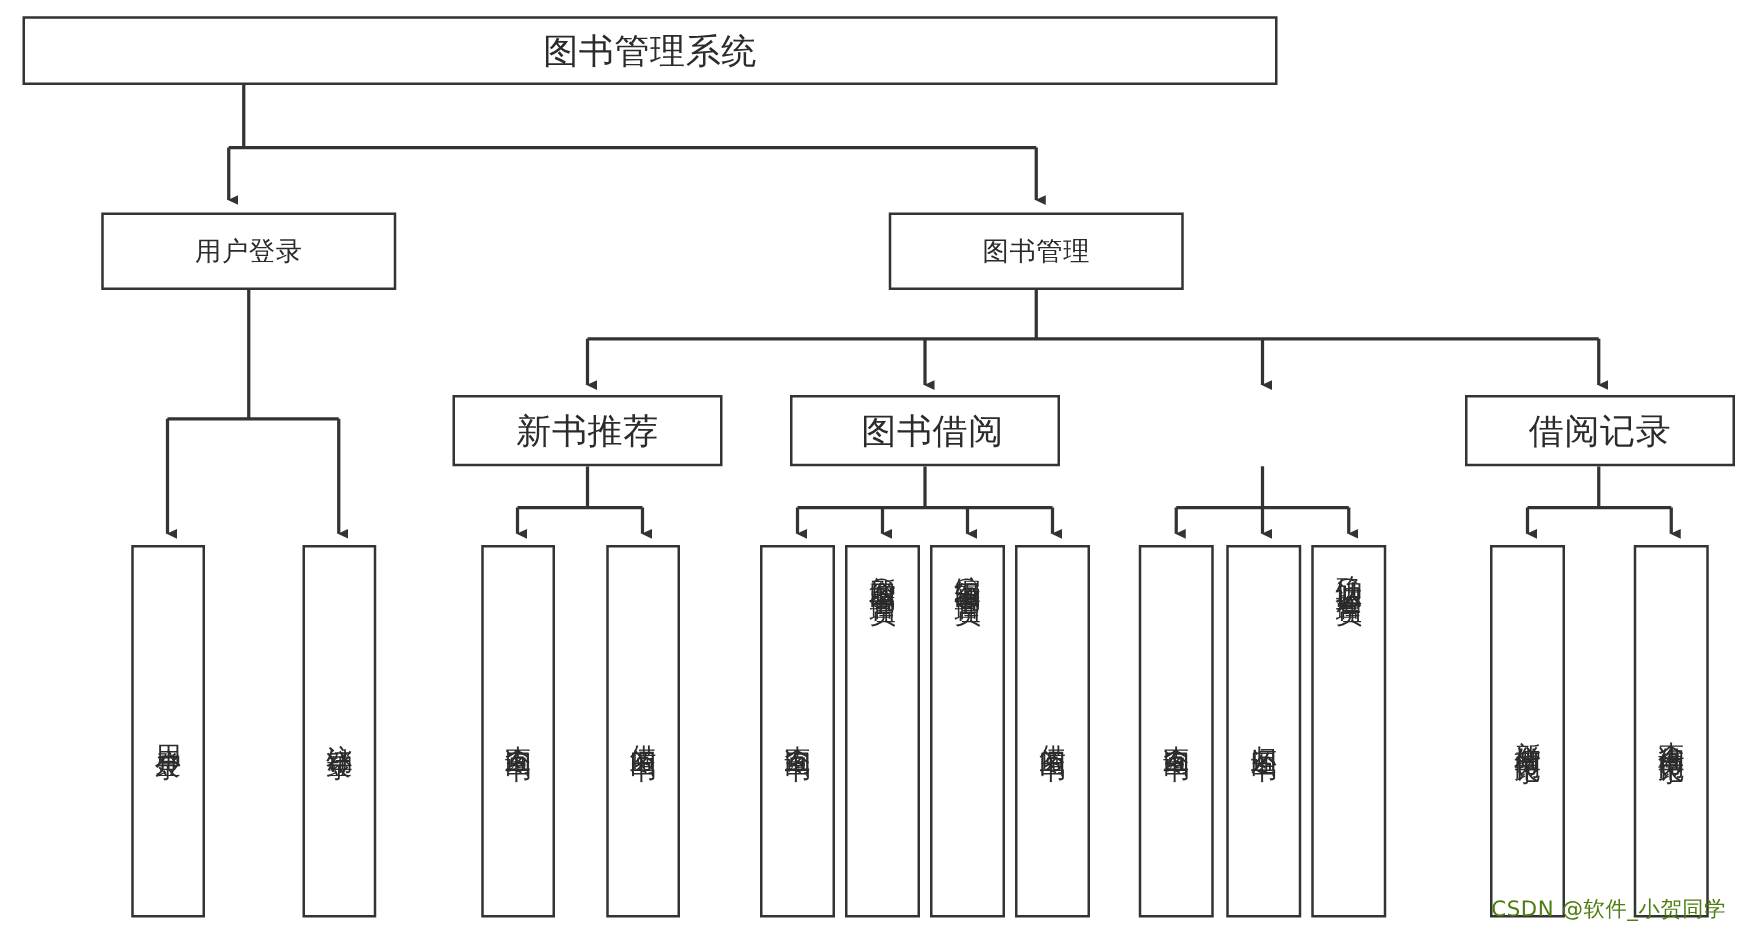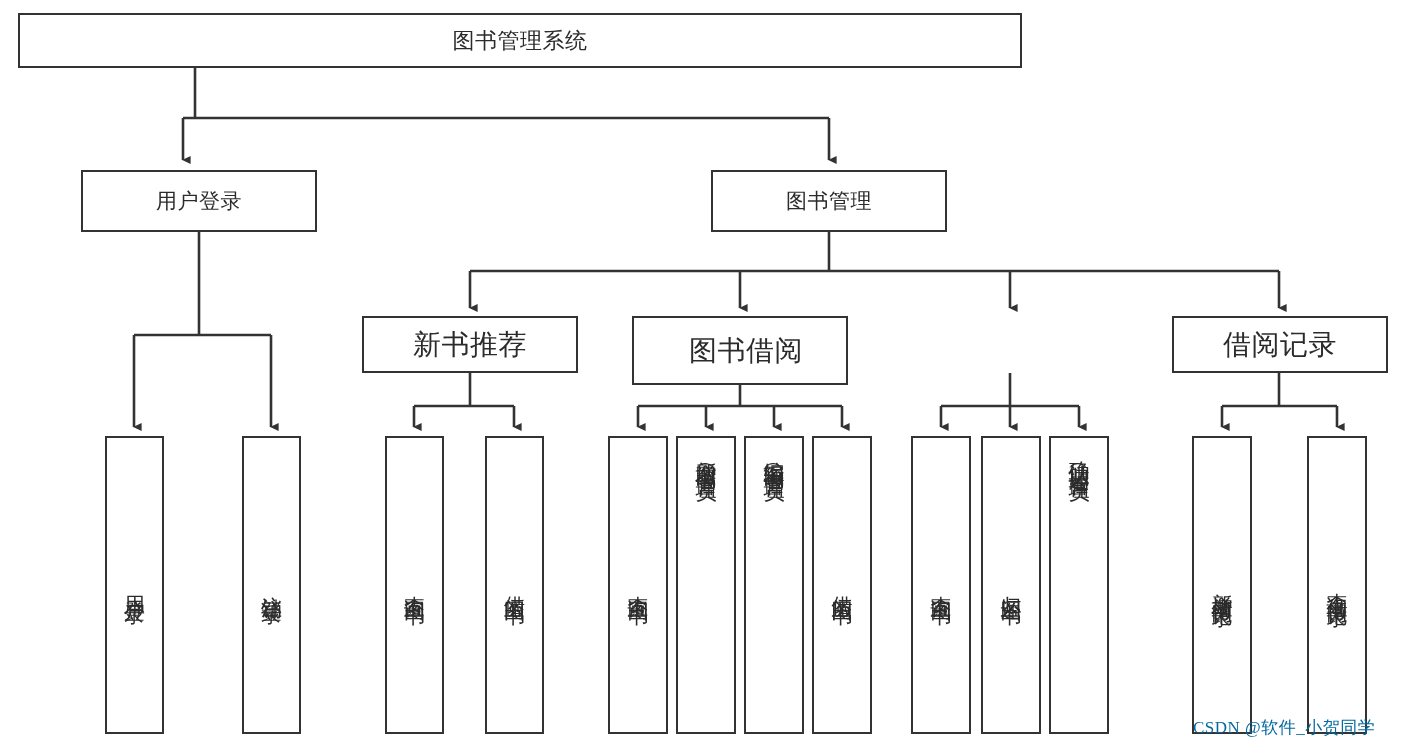--- a/index.html
+++ b/index.html
@@ -36,21 +36,21 @@
     align-items: center;
     justify-content: center;
     z-index: 2;
   }
   .node-label {
     color: #2b2b2b;
     text-align: center;
     white-space: nowrap;
     letter-spacing: 0.5px;
   }
-  .node-root .node-label { font-size: 22px; }
+  .node-root .node-label { font-size: 28px; }
   .node-l2 .node-label { font-size: 21px; }
   .node-l3 .node-label { font-size: 28px; }
 
   
   .node-leaf {
     align-items: flex-start;
     justify-content: center;
     padding-top: 6px;
   }
   .node-leaf .node-label {
@@ -61,26 +61,25 @@
     letter-spacing: 3px;
     white-space: pre;
   }
   
   .node-leaf.leaf-center {
     align-items: center;
     padding-top: 0;
   }
   .watermark {
     position: absolute;
-    color: #0369a1;
+    color: #4d7c0f;
     font-size: 17px;
     white-space: nowrap;
     z-index: 3;
     letter-spacing: 0.5px;
-    font-family: Liberation Serif, serif;
   }
 </style>
 </head>
 <body>
 
 <div id="diagram-root">
 
   <svg id="connector-layer" viewBox="0 0 1405 747" xmlns="http://www.w3.org/2000/svg">
     <defs>
       <marker id="arrow" markerWidth="9" markerHeight="9" refX="4.5" refY="7.6" orient="auto" markerUnits="userSpaceOnUse">
@@ -138,21 +137,21 @@
   <div class="node-box node-l2" style="left:81px; top:170px; width:236px; height:62px;">
     <span class="node-label">用户登录</span>
   </div>
   <div class="node-box node-l2" style="left:711px; top:170px; width:236px; height:62px;">
     <span class="node-label">图书管理</span>
   </div>
 
   <div class="node-box node-l3" style="left:362px; top:316px; width:216px; height:57px;">
     <span class="node-label">新书推荐</span>
   </div>
-  <div class="node-box node-l3" style="left:632px; top:316px; width:216px; height:69px;padding-left:12px;">
+  <div class="node-box node-l3" style="left:632px; top:316px; width:216px; height:57px;padding-left:12px;">
     <span class="node-label">图书借阅</span>
   </div>
   <div class="node-box node-l3" style="left:1172px; top:316px; width:216px; height:57px;">
     <span class="node-label">借阅记录</span>
   </div>
 
   <div class="node-box node-leaf leaf-center" style="left:105px; top:436px; width:59px; height:298px;">
     <span class="node-label">用户登录</span>
   </div>
   <div class="node-box node-leaf leaf-center" style="left:242px; top:436px; width:59px; height:298px;">

